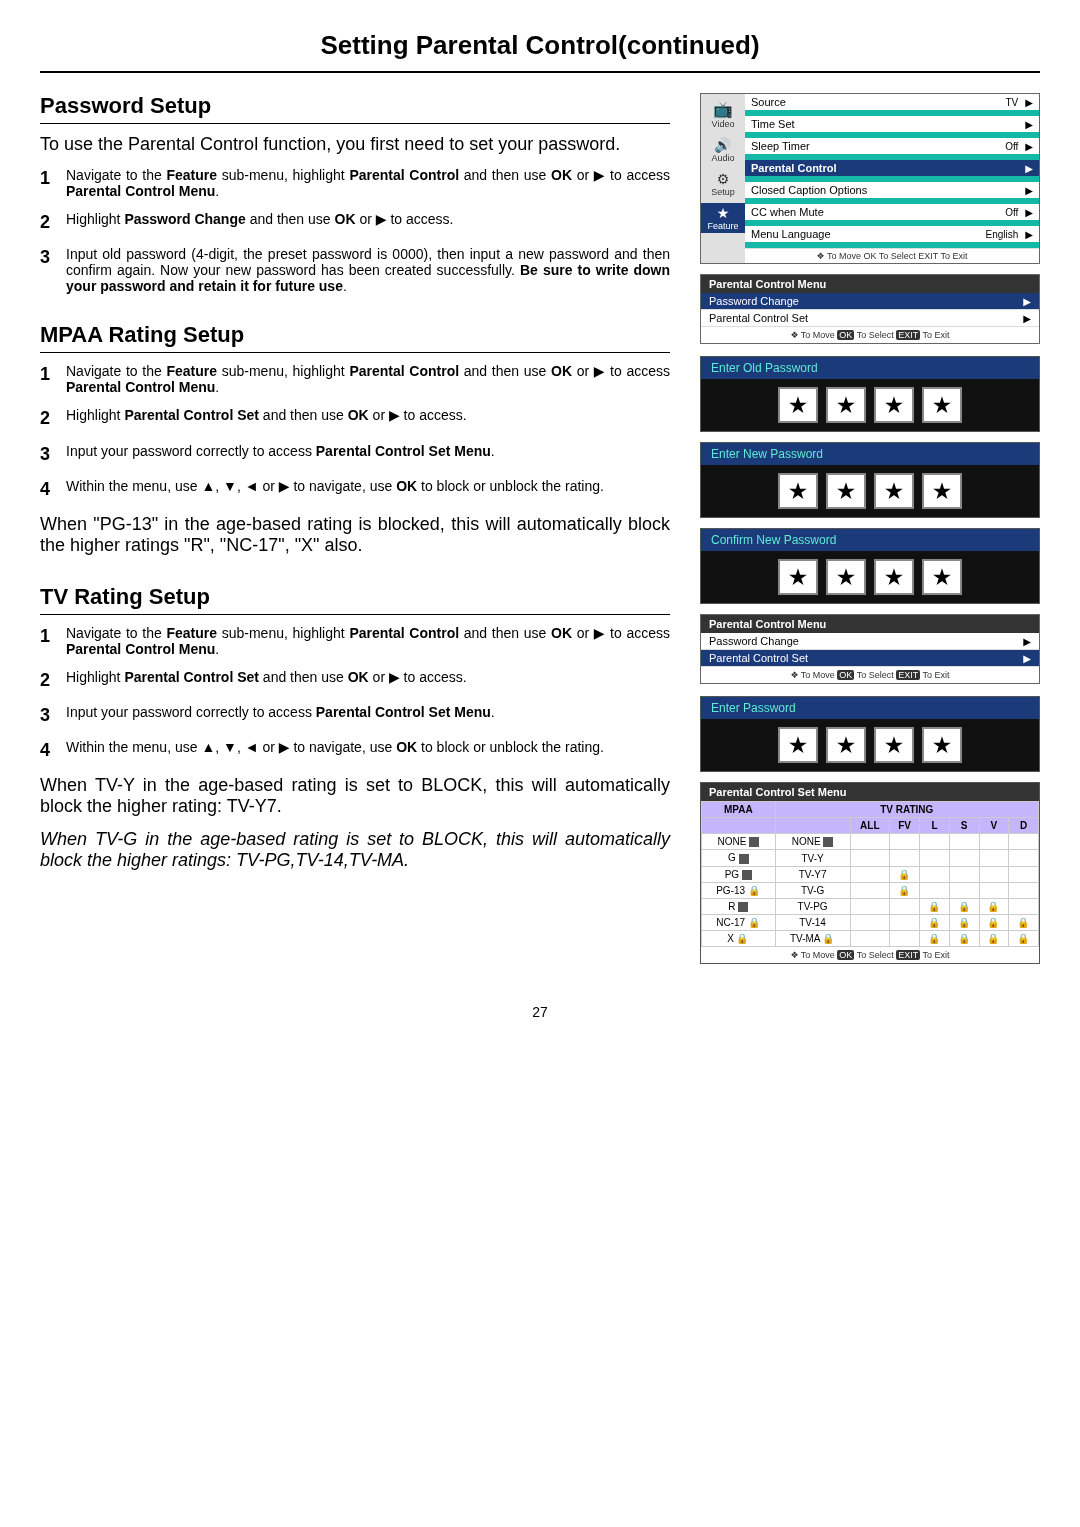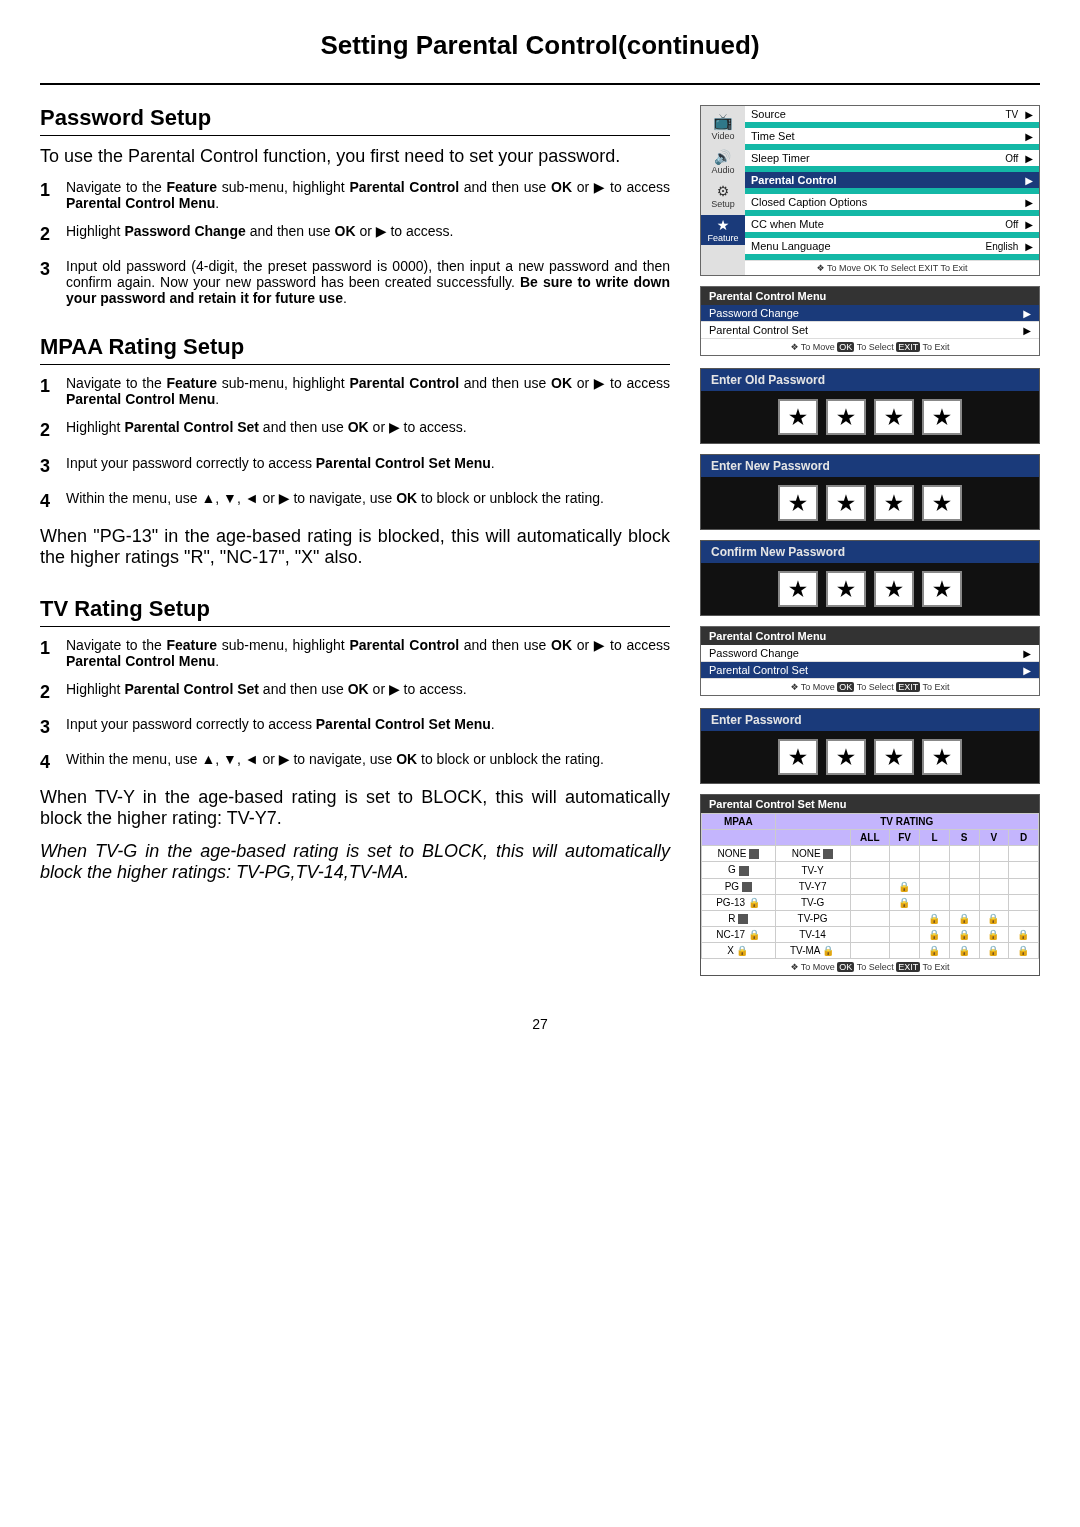--- a/index.html
+++ b/index.html
@@ -10,21 +10,21 @@
       font-family: Arial, sans-serif;
       font-size: 15px;
       color: #000;
       padding: 30px 40px;
     }
     h1.page-title {
       text-align: center;
       font-size: 26px;
       font-weight: bold;
       border-bottom: 2px solid #000;
-      padding-bottom: 22px;
+      padding-bottom: 10px;
       margin-bottom: 20px;
     }
     .main-layout {
       display: flex;
       gap: 30px;
     }
     .left-col {
       flex: 1;
     }
     .right-col {
@@ -102,23 +102,23 @@
       font-size: 9px;
     }
     
     .pw-panel {
       border: 1px solid #555;
       margin-bottom: 10px;
       background: #111;
     }
     .pw-header {
       background: #1a3a7a;
-      color: #e5e5e5;
+      color: #5eead4;
       font-size: 12px;
-      font-weight: bold;
+      font-weight: normal;
       padding: 4px 10px;
     }
     .pw-fields {
       display: flex;
       gap: 8px;
       padding: 8px 20px;
       background: #111;
       justify-content: center;
     }
     .pw-box {

